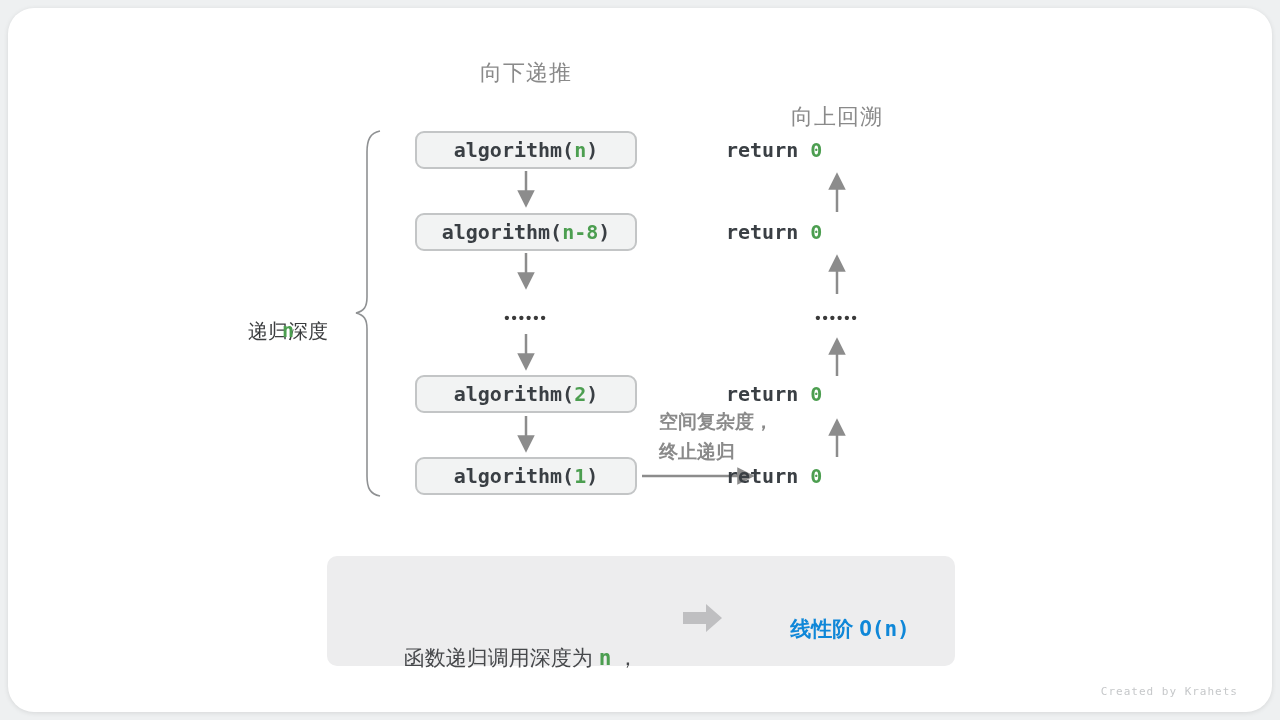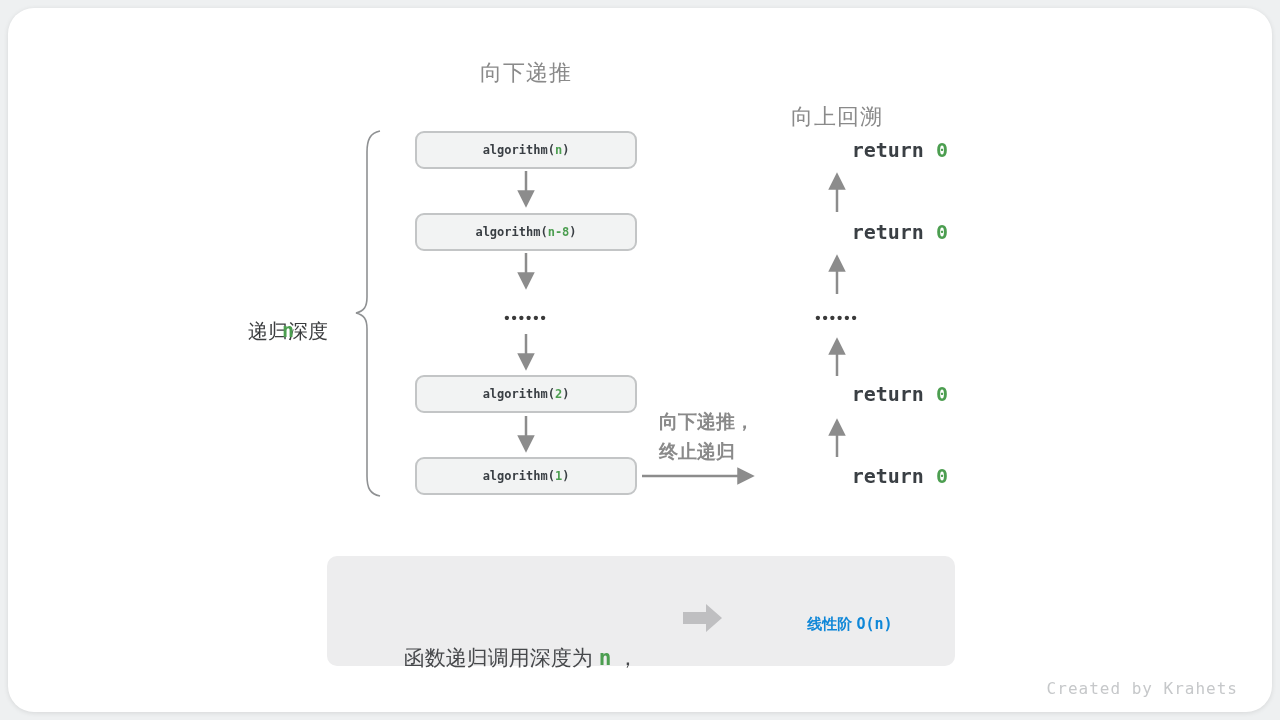--- a/index.html
+++ b/index.html
@@ -20,24 +20,24 @@
     font-size:22px;font-weight:normal;color:#8a8a8a;letter-spacing:1px;
   }
   #hdr-down{left:416px;}
   #hdr-up{left:727px;margin-top:44px;}
 
   .code-box{
     position:absolute;left:415px;width:222px;height:38px;box-sizing:border-box;
     background:#f2f3f3;border:2px solid #c3c5c6;border-radius:9px;
     display:flex;align-items:center;justify-content:center;
     font-family:"DejaVu Sans Mono","Liberation Mono",monospace;
-    font-size:12px;font-weight:600;color:#3a3f44;white-space:pre;
+    font-size:20px;font-weight:600;color:#3a3f44;white-space:pre;
   }
   .ret{
-    position:absolute;left:726px;width:222px;text-align:right;
+    position:absolute;left:726px;width:222px;text-align:left;
     font-family:"DejaVu Sans Mono","Liberation Mono",monospace;
     font-size:20px;font-weight:600;color:#3a3f44;white-space:pre;
   }
   .green{color:#4c9e50;font-weight:700;}
   .dots{
     position:absolute;width:222px;text-align:center;
     font-size:15px;font-weight:bold;letter-spacing:2px;color:#3a3a3a;
   }
   #dots-left{left:415px;top:309px;}
   #dots-right{left:726px;top:309px;}
@@ -65,26 +65,26 @@
     font-size:21px;color:#46484b;line-height:35px;white-space:pre;
   }
   .mono{font-family:"DejaVu Sans Mono","Liberation Mono",monospace;}
   .sum-arrow{position:absolute;left:356px;top:47px;}
   .sum-title{
     position:absolute;left:428px;top:21px;width:190px;text-align:center;
     font-size:21px;font-weight:bold;color:#36383a;
   }
   .sum-value{
     position:absolute;left:428px;top:59px;width:190px;text-align:center;
-    font-size:15px;font-weight:bold;color:#0f87d8;white-space:pre;
+    font-size:21px;font-weight:bold;color:#0f87d8;white-space:pre;
   }
   .watermark{
     position:absolute;right:42px;bottom:22px;
     font-family:"DejaVu Sans Mono","Liberation Mono",monospace;
-    font-size:16px;color:#c6c8ca;letter-spacing:1px;
+    font-size:11px;color:#c6c8ca;letter-spacing:1px;
   }
 </style>
 </head>
 <body>
 
 <div class="card"></div>
 
 <svg class="layer" viewBox="0 0 1280 720">
   <defs>
     <marker id="ah" markerWidth="9" markerHeight="9" refX="5.5" refY="3.5" orient="auto">
@@ -120,21 +120,21 @@
 <div class="code-box" style="top:375px"><span>algorithm(</span><span class="green">2</span><span>)</span></div>
 <div class="code-box" style="top:457px"><span>algorithm(</span><span class="green">1</span><span>)</span></div>
 
 <div class="ret" style="top:138px"><span>return </span><span class="green">0</span></div>
 <div class="ret" style="top:220px"><span>return </span><span class="green">0</span></div>
 <div class="dots" id="dots-right">••••••</div>
 <div class="ret" style="top:382px"><span>return </span><span class="green">0</span></div>
 <div class="ret" style="top:464px"><span>return </span><span class="green">0</span></div>
 
 <div class="trigger">
-  <div>向下递推，</div>
+  <div>空间复杂度，</div>
   <div>终止递归</div>
 </div>
 
 <div class="summary">
   <div class="sum-left">
     <div><span>函数递归调用深度为 </span><span class="green mono">n</span><span> ，</span></div>
     
   </div>
   <svg class="sum-arrow" width="40" height="30" viewBox="0 0 40 30">
     <polygon points="0,9 23,9 23,1 39,15 23,29 23,21 0,21" fill="#bfbfc1"></polygon>

